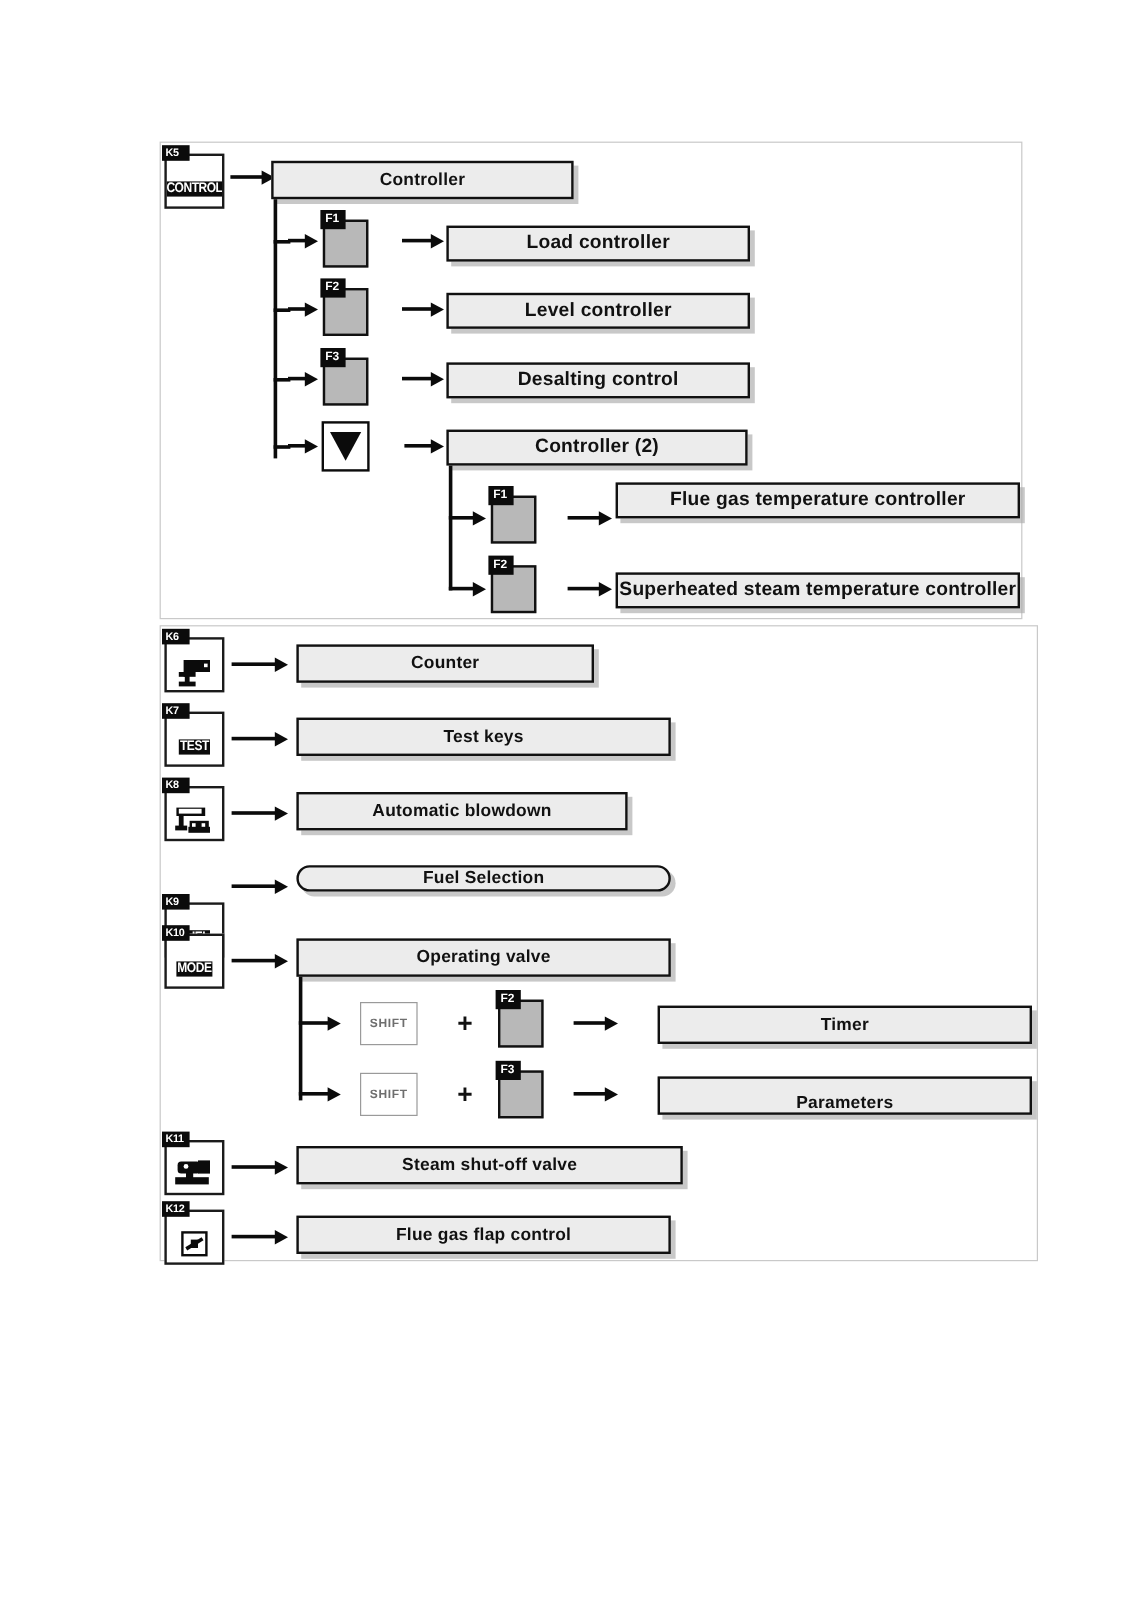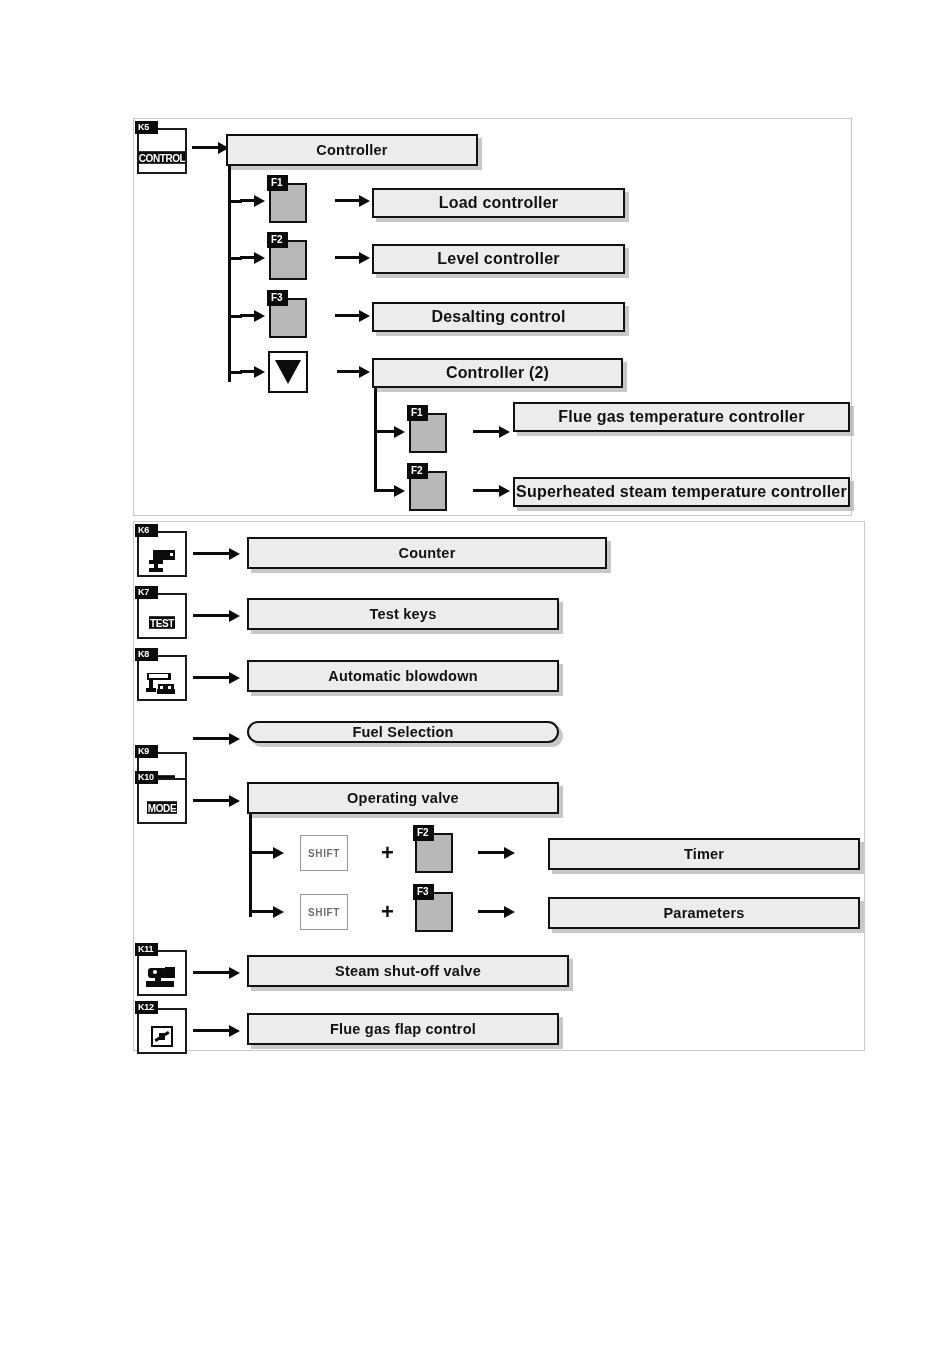--- a/index.html
+++ b/index.html
@@ -297,21 +297,21 @@
       <i style="left:9px; top:16px; width:4px; height:6px;"></i>
       <i style="left:4px; top:21px; width:14px; height:4px;"></i>
       <i style="left:25px; top:6px; width:3px; height:3px; background:#ffffff;"></i>
     </span>
   </div>
 </div>
 <div class="arrow" style="left:193px; top:548px; width:48px;">
   <div class="shaft" style="width:37px;"></div>
     <div class="head" style="left:36px;"></div>
 </div>
-<div class="labelbox lb-lg" style="left:247px; top:537px; width:360px; height:32px;">
+<div class="labelbox lb-lg" style="left:247px; top:537px; width:248px; height:32px;">
   <span>Counter</span>
 </div>
 
 <div class="devkey" style="left:137px; top:593px;">
   <div class="ktab">K7</div>
   <div class="kface">
     <span class="ktext">TEST</span>
   </div>
 </div>
 <div class="arrow" style="left:193px; top:610px; width:48px;">
@@ -334,21 +334,21 @@
       <i style="left:12px; top:18px; width:18px; height:5px;"></i>
       <i style="left:15px; top:15px; width:3px; height:3px; background:#ffffff;"></i>
       <i style="left:23px; top:15px; width:3px; height:3px; background:#ffffff;"></i>
     </span>
   </div>
 </div>
 <div class="arrow" style="left:193px; top:672px; width:48px;">
   <div class="shaft" style="width:37px;"></div>
     <div class="head" style="left:36px;"></div>
 </div>
-<div class="labelbox lb-lg" style="left:247px; top:660px; width:312px; height:32px;">
+<div class="labelbox lb-lg" style="left:247px; top:660px; width:276px; height:32px;">
   <span>Automatic blowdown</span>
 </div>
 
 <div class="devkey" style="left:137px; top:736px;margin-top:16px;">
   <div class="ktab">K9</div>
   <div class="kface">
     <span class="ktext">FUEL</span>
   </div>
 </div>
 <div class="arrow" style="left:193px; top:733px; width:48px;">
@@ -402,21 +402,21 @@
   <span>SHIFT</span>
 </div>
 <span class="plussign" style="left:381px; top:901px;">+</span>
 <div class="fkey" style="left:415px; top:892px;">
   <div class="ftab">F3</div>
 </div>
 <div class="arrow" style="left:478px; top:906px; width:38px;">
   <div class="shaft" style="width:27px;"></div>
     <div class="head" style="left:26px;"></div>
 </div>
-<div class="labelbox lb-lg" style="left:548px; top:897px; width:312px; height:32px;">
+<div class="labelbox lb-lg" style="left:548px; top:897px; width:312px; height:32px;align-items:flex-end;">
   <span>Parameters</span>
 </div>
 
 <div class="devkey" style="left:137px; top:950px;">
   <div class="ktab">K11</div>
   <div class="kface">
     <span class="glyph">
       <i style="left:3px; top:2px; width:19px; height:10px; border-radius:3px;"></i>
       <i style="left:20px; top:1px; width:10px; height:11px;"></i>
       <i style="left:8px; top:4px; width:4px; height:4px; background:#ffffff; border-radius:2px;"></i>

